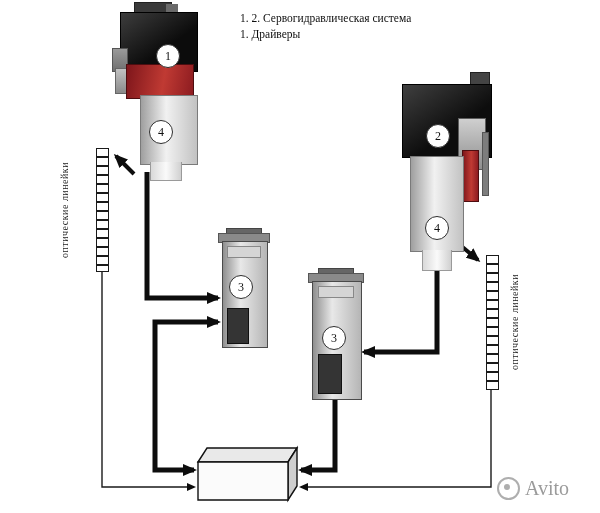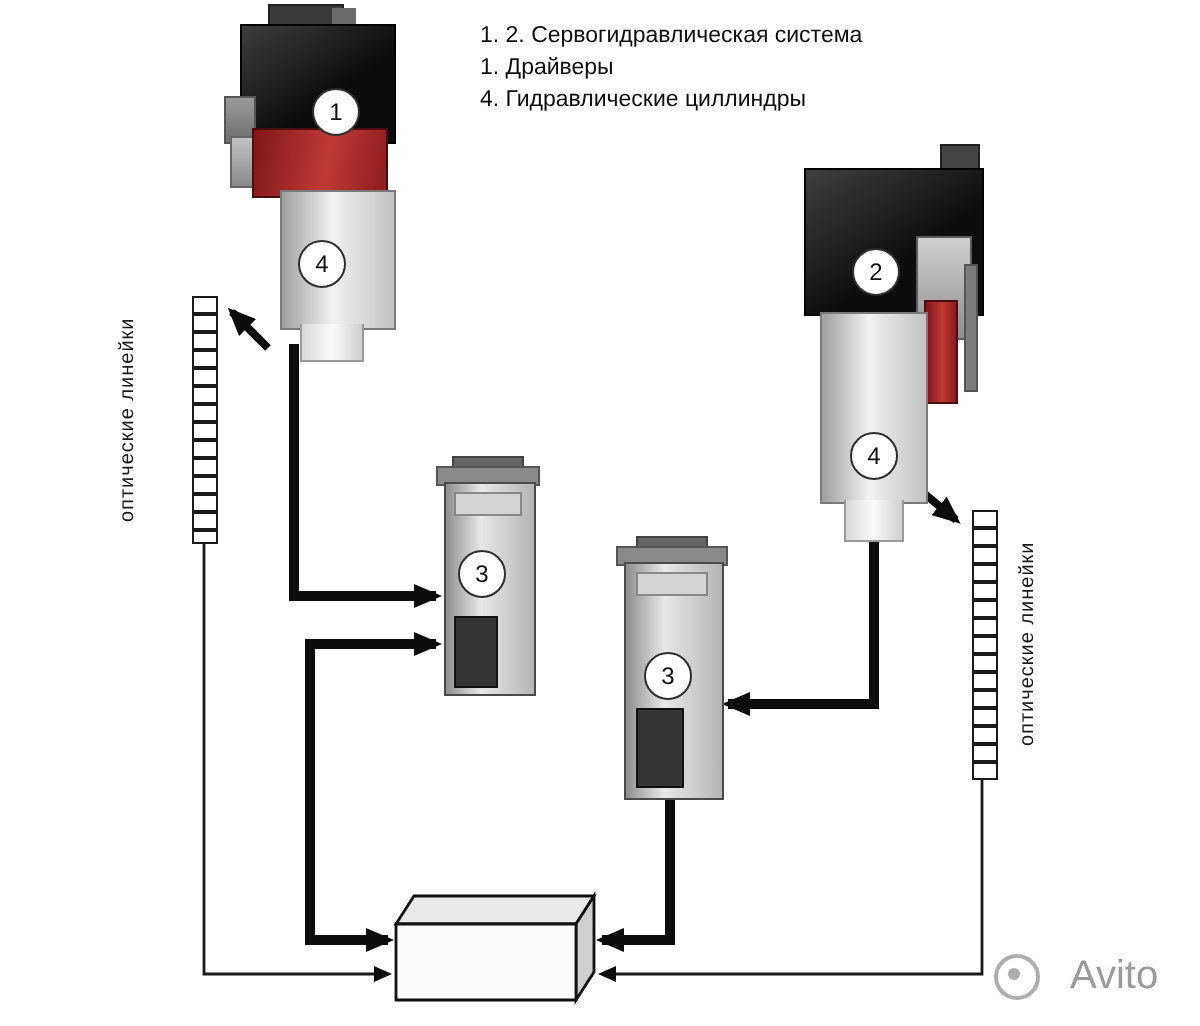--- a/index.html
+++ b/index.html
@@ -1,17 +1,17 @@
 <!DOCTYPE html>
 <html><head>
 <meta charset="utf-8">
 <style>
   html,body{margin:0;padding:0;background:#fff;}
   .canvas{position:relative;width:600px;height:513px;background:#ffffff;overflow:hidden;
-          font-family:Liberation Sans, sans-serif;color:#0f0f0f;}
+          font-family:Liberation Serif, serif;color:#0f0f0f;}
   .abs{position:absolute;}
   .badge{position:absolute;width:22px;height:22px;border-radius:50%;background:#fff;
          border:1px solid #2e2e2e;font-size:12px;line-height:22px;text-align:center;z-index:4;}
   .vtext{writing-mode:vertical-rl;transform:rotate(180deg);font-size:10px;color:#1a1a1a;
          display:flex;align-items:center;justify-content:center;letter-spacing:.5px;}
   .ruler{background:repeating-linear-gradient(to bottom,#ffffff 0 7px,#1a1a1a 7px 9px);
          border:1px solid #1a1a1a;z-index:2;}
   svg.wires{position:absolute;left:0;top:0;z-index:1;}
   .machine{z-index:2;}
   .legend div{white-space:nowrap;}
@@ -42,21 +42,20 @@
     <path d="M134,174 L116,156" fill="none" stroke="#0d0d0d" stroke-width="4" marker-end="url(#arrow-big)"></path>
     <path d="M460,245 L478,260" fill="none" stroke="#0d0d0d" stroke-width="4" marker-end="url(#arrow-big)"></path>
 
     <path d="M102,272 L102,487 L194,487" fill="none" stroke="#1a1a1a" stroke-width="1.4" marker-end="url(#arrow-small)"></path>
     <path d="M491,390 L491,487 L301,487" fill="none" stroke="#1a1a1a" stroke-width="1.4" marker-end="url(#arrow-small)"></path>
   </svg>
 
   <div class="abs legend" style="left:240px;top:10px;font-size:11.5px;line-height:16px;z-index:2;">
     <div>1. 2. Сервогидравлическая система</div>
     <div>1. Драйверы</div>
-    <div>4. Гидравлические циллиндры</div>
   </div>
 
   <div class="abs machine" style="left:112px;top:2px;width:88px;height:180px;">
     <div class="abs" style="left:22px;top:0;width:36px;height:12px;background:#3a3a3a;border:1px solid #222;"></div>
     <div class="abs" style="left:54px;top:2px;width:12px;height:9px;background:#6a6a6a;"></div>
     <div class="abs" style="left:8px;top:10px;width:76px;height:58px;background:linear-gradient(145deg,#3d3d3d,#0c0c0c 60%);border:1px solid #000;"></div>
     <div class="abs" style="left:0;top:46px;width:14px;height:22px;background:linear-gradient(#9a9a9a,#6f6f6f);border:1px solid #555;"></div>
     <div class="abs" style="left:3px;top:66px;width:18px;height:24px;background:linear-gradient(#c2c2c2,#8a8a8a);border:1px solid #666;"></div>
     <div class="abs" style="left:14px;top:62px;width:66px;height:33px;background:linear-gradient(100deg,#7e161b,#c03a33 55%,#8c1b20);border:1px solid #4d0d10;"></div>
     <div class="abs" style="left:28px;top:93px;width:56px;height:68px;background:linear-gradient(90deg,#9f9f9f,#f1f1f1 45%,#c2c2c2);border:1px solid #7a7a7a;"></div>
@@ -95,20 +94,20 @@
     <div class="badge" style="left:14px;top:58px;">3</div>
   </div>
 
   <div class="abs ruler" style="left:96px;top:148px;width:11px;height:122px;"></div>
   <div class="abs vtext" style="left:56px;top:148px;width:16px;height:124px;z-index:2;">оптические линейки</div>
 
   <div class="abs ruler" style="left:486px;top:255px;width:11px;height:133px;"></div>
   <div class="abs vtext" style="left:506px;top:256px;width:16px;height:132px;z-index:2;">оптические линейки</div>
 
 
-  <div class="abs" style="left:497px;top:477px;display:flex;align-items:center;gap:15px;z-index:3;">
+  <div class="abs" style="left:497px;top:477px;display:flex;align-items:center;gap:5px;z-index:3;">
     <div style="width:19px;height:19px;border:2.5px solid #aeaeae;border-radius:50%;position:relative;">
       <div style="position:absolute;left:5px;top:5px;width:6px;height:6px;background:#aeaeae;border-radius:50%;"></div>
     </div>
     <div style="font-size:20px;color:#9b9b9b;">Avito</div>
   </div>
 
 </div>
 
 </body></html>

